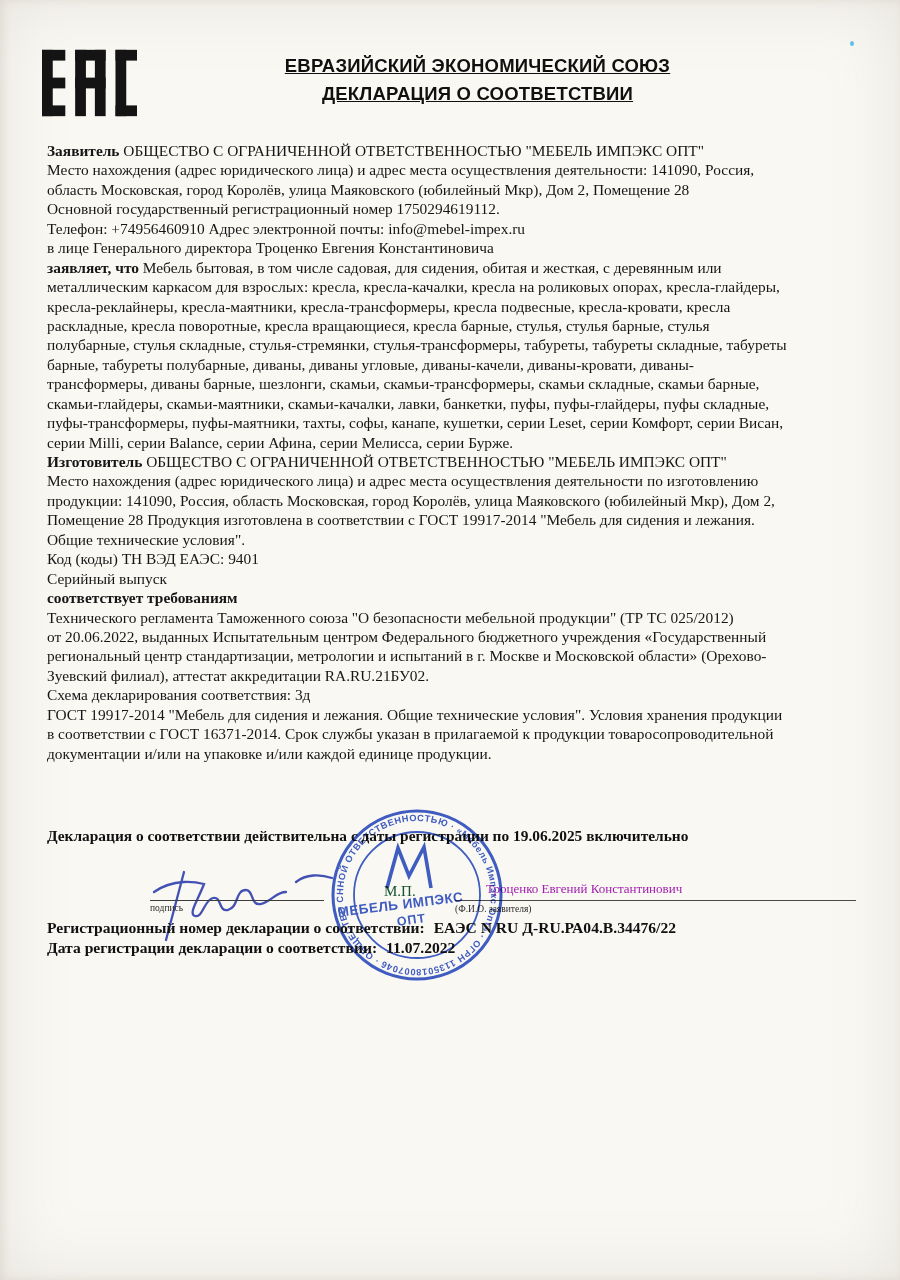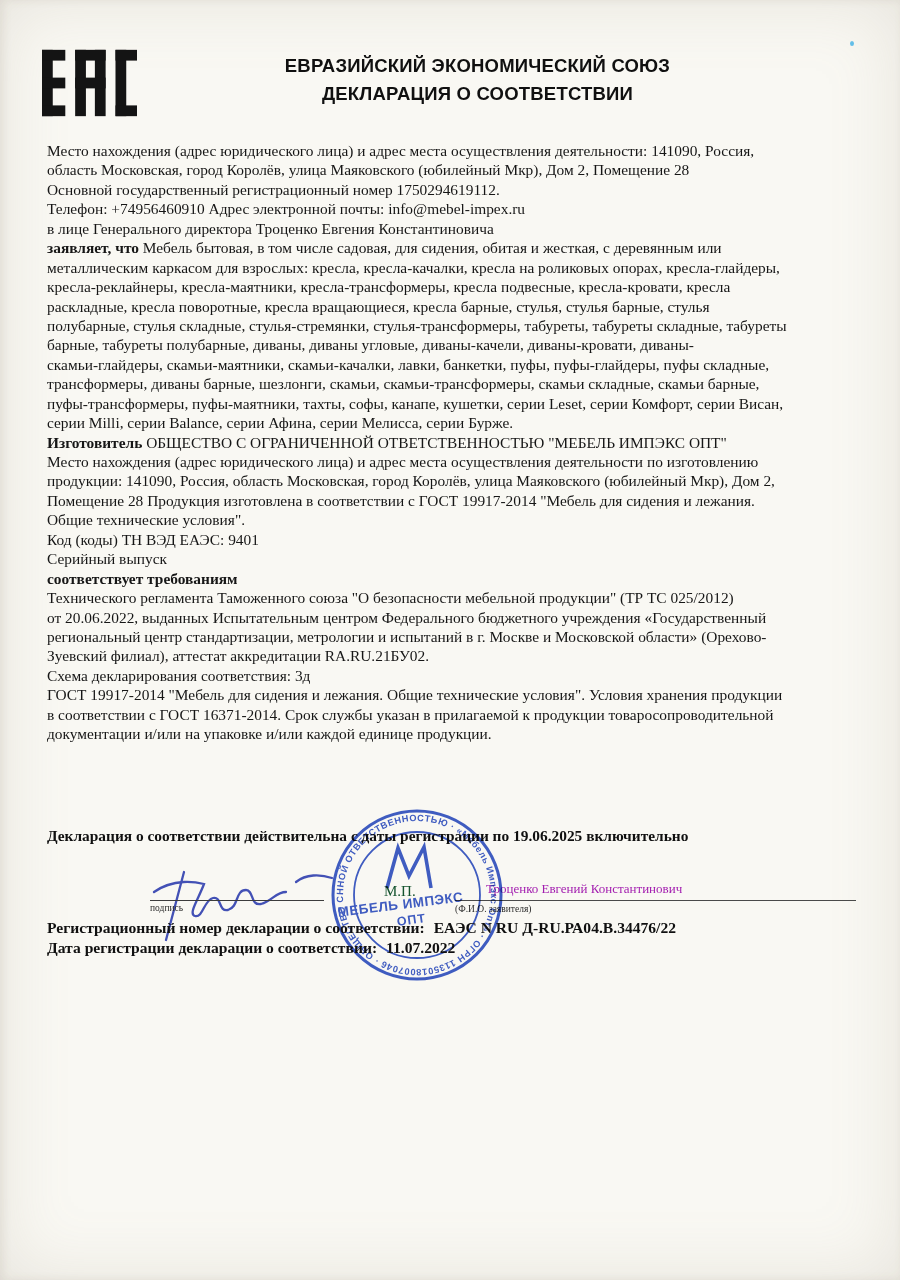--- a/index.html
+++ b/index.html
@@ -16,21 +16,21 @@
     box-shadow:inset 0 0 70px rgba(150,140,118,.18), inset 3px 0 10px rgba(120,110,90,.12);
     overflow:hidden;
   }
   
   .eac-logo{position:absolute;left:42px;top:46px;}
   .title{
     position:absolute;left:100px;right:45px;top:52px;
     text-align:center;
     font-family:"Liberation Sans", sans-serif;
     font-weight:bold;font-size:18.5px;line-height:28px;
-    letter-spacing:.2px;color:#101010;
+    letter-spacing:.2px;color:#101010;text-decoration:underline;
   }
   .scan-dot{position:absolute;left:850px;top:41px;width:4px;height:5px;border-radius:50%;
     background:#49b4e6;opacity:.85;}
   
   .doc-body{
     position:absolute;left:47px;top:141px;right:34px;
     font-size:15.4px;line-height:19.43px;color:#161616;
   }
   .doc-body .line{white-space:nowrap;}
   .doc-body b{font-weight:bold;}
@@ -80,33 +80,34 @@
   </svg>
 
   <div class="title">
     <div>ЕВРАЗИЙСКИЙ ЭКОНОМИЧЕСКИЙ СОЮЗ</div>
     <div>ДЕКЛАРАЦИЯ О СООТВЕТСТВИИ</div>
   </div>
 
   <div class="scan-dot"></div>
 
   <div class="doc-body" id="doc-lines">
+      <div class="line"><b>Заявитель</b> ОБЩЕСТВО С ОГРАНИЧЕННОЙ ОТВЕТСТВЕННОСТЬЮ "МЕБЕЛЬ ИМПЭКС ОПТ"</div>
       <div class="line">Место нахождения (адрес юридического лица) и адрес места осуществления деятельности: 141090, Россия,</div>
       <div class="line">область Московская, город Королёв, улица Маяковского (юбилейный Мкр), Дом 2, Помещение 28</div>
       <div class="line">Основной государственный регистрационный номер 1750294619112.</div>
       <div class="line">Телефон: +74956460910 Адрес электронной почты: info@mebel-impex.ru</div>
       <div class="line">в лице Генерального директора Троценко Евгения Константиновича</div>
       <div class="line"><b>заявляет, что</b> Мебель бытовая, в том числе садовая, для сидения, обитая и жесткая, с деревянным или</div>
       <div class="line">металлическим каркасом для взрослых: кресла, кресла-качалки, кресла на роликовых опорах, кресла-глайдеры,</div>
       <div class="line">кресла-реклайнеры, кресла-маятники, кресла-трансформеры, кресла подвесные, кресла-кровати, кресла</div>
       <div class="line">раскладные, кресла поворотные, кресла вращающиеся, кресла барные, стулья, стулья барные, стулья</div>
       <div class="line">полубарные, стулья складные, стулья-стремянки, стулья-трансформеры, табуреты, табуреты складные, табуреты</div>
       <div class="line">барные, табуреты полубарные, диваны, диваны угловые, диваны-качели, диваны-кровати, диваны-</div>
+      <div class="line">трансформеры, диваны барные, шезлонги, скамьи, скамьи-трансформеры, скамьи складные, скамьи барные,</div>
       <div class="line">скамьи-глайдеры, скамьи-маятники, скамьи-качалки, лавки, банкетки, пуфы, пуфы-глайдеры, пуфы складные,</div>
-      <div class="line">трансформеры, диваны барные, шезлонги, скамьи, скамьи-трансформеры, скамьи складные, скамьи барные,</div>
       <div class="line">пуфы-трансформеры, пуфы-маятники, тахты, софы, канапе, кушетки, серии Leset, серии Комфорт, серии Висан,</div>
       <div class="line">серии Milli, серии Balance, серии Афина, серии Мелисса, серии Бурже.</div>
       <div class="line"><b>Изготовитель</b> ОБЩЕСТВО С ОГРАНИЧЕННОЙ ОТВЕТСТВЕННОСТЬЮ "МЕБЕЛЬ ИМПЭКС ОПТ"</div>
       <div class="line">Место нахождения (адрес юридического лица) и адрес места осуществления деятельности по изготовлению</div>
       <div class="line">продукции: 141090, Россия, область Московская, город Королёв, улица Маяковского (юбилейный Мкр), Дом 2,</div>
       <div class="line">Помещение 28 Продукция изготовлена в соответствии с ГОСТ 19917-2014 "Мебель для сидения и лежания.</div>
       <div class="line">Общие технические условия".</div>
       <div class="line">Код (коды) ТН ВЭД ЕАЭС: 9401</div>
       <div class="line">Серийный выпуск</div>
       <div class="line"><b>соответствует требованиям</b></div>

